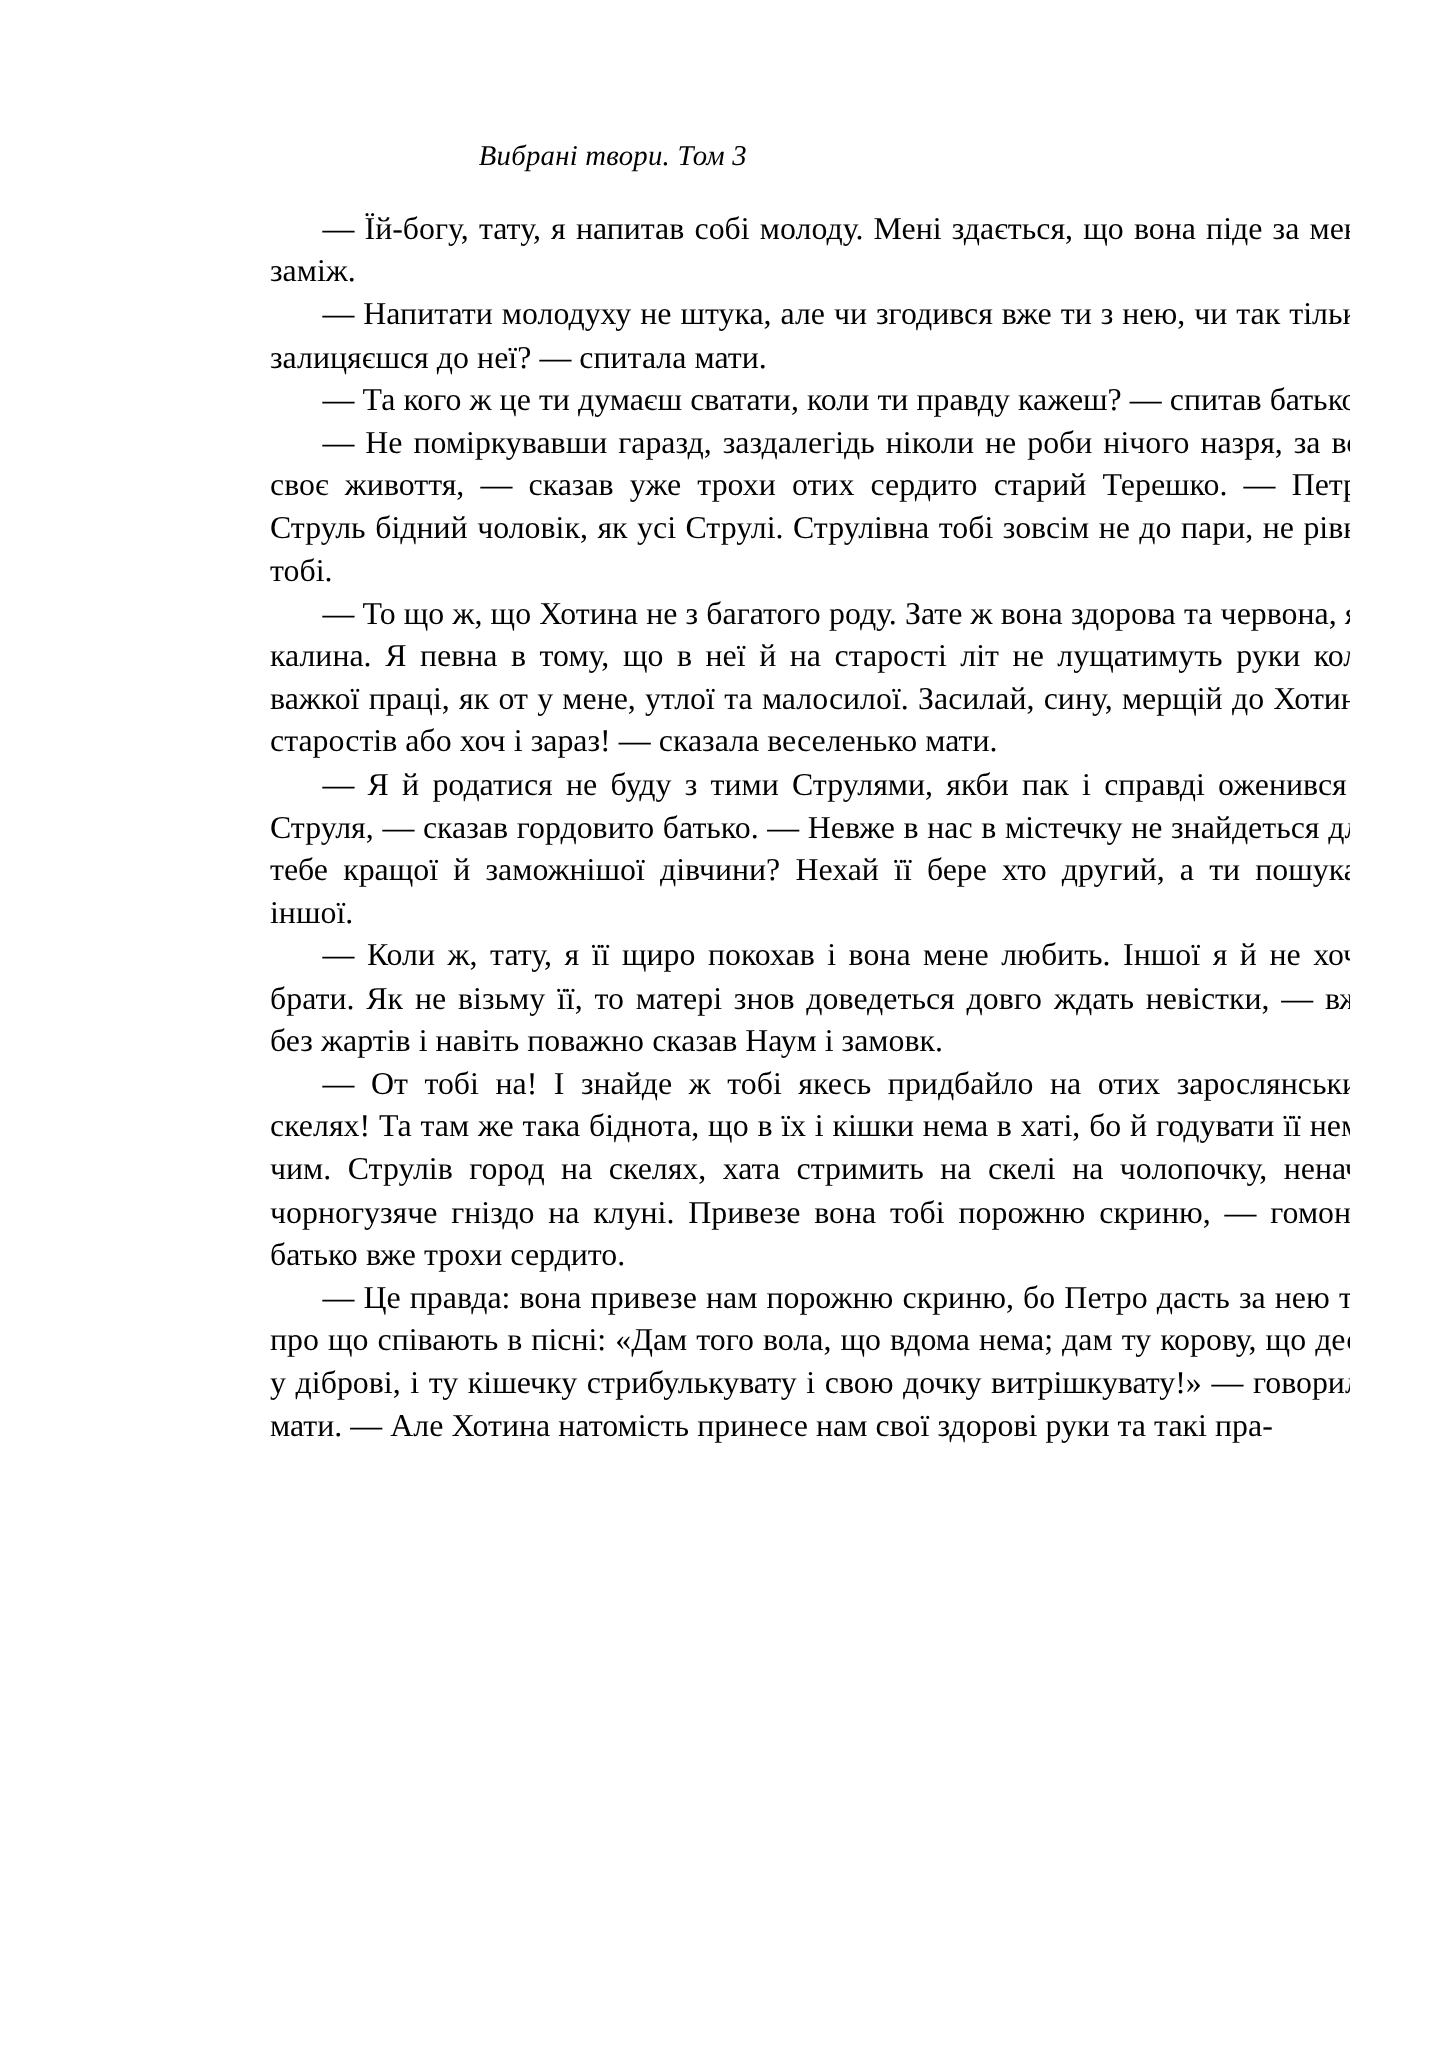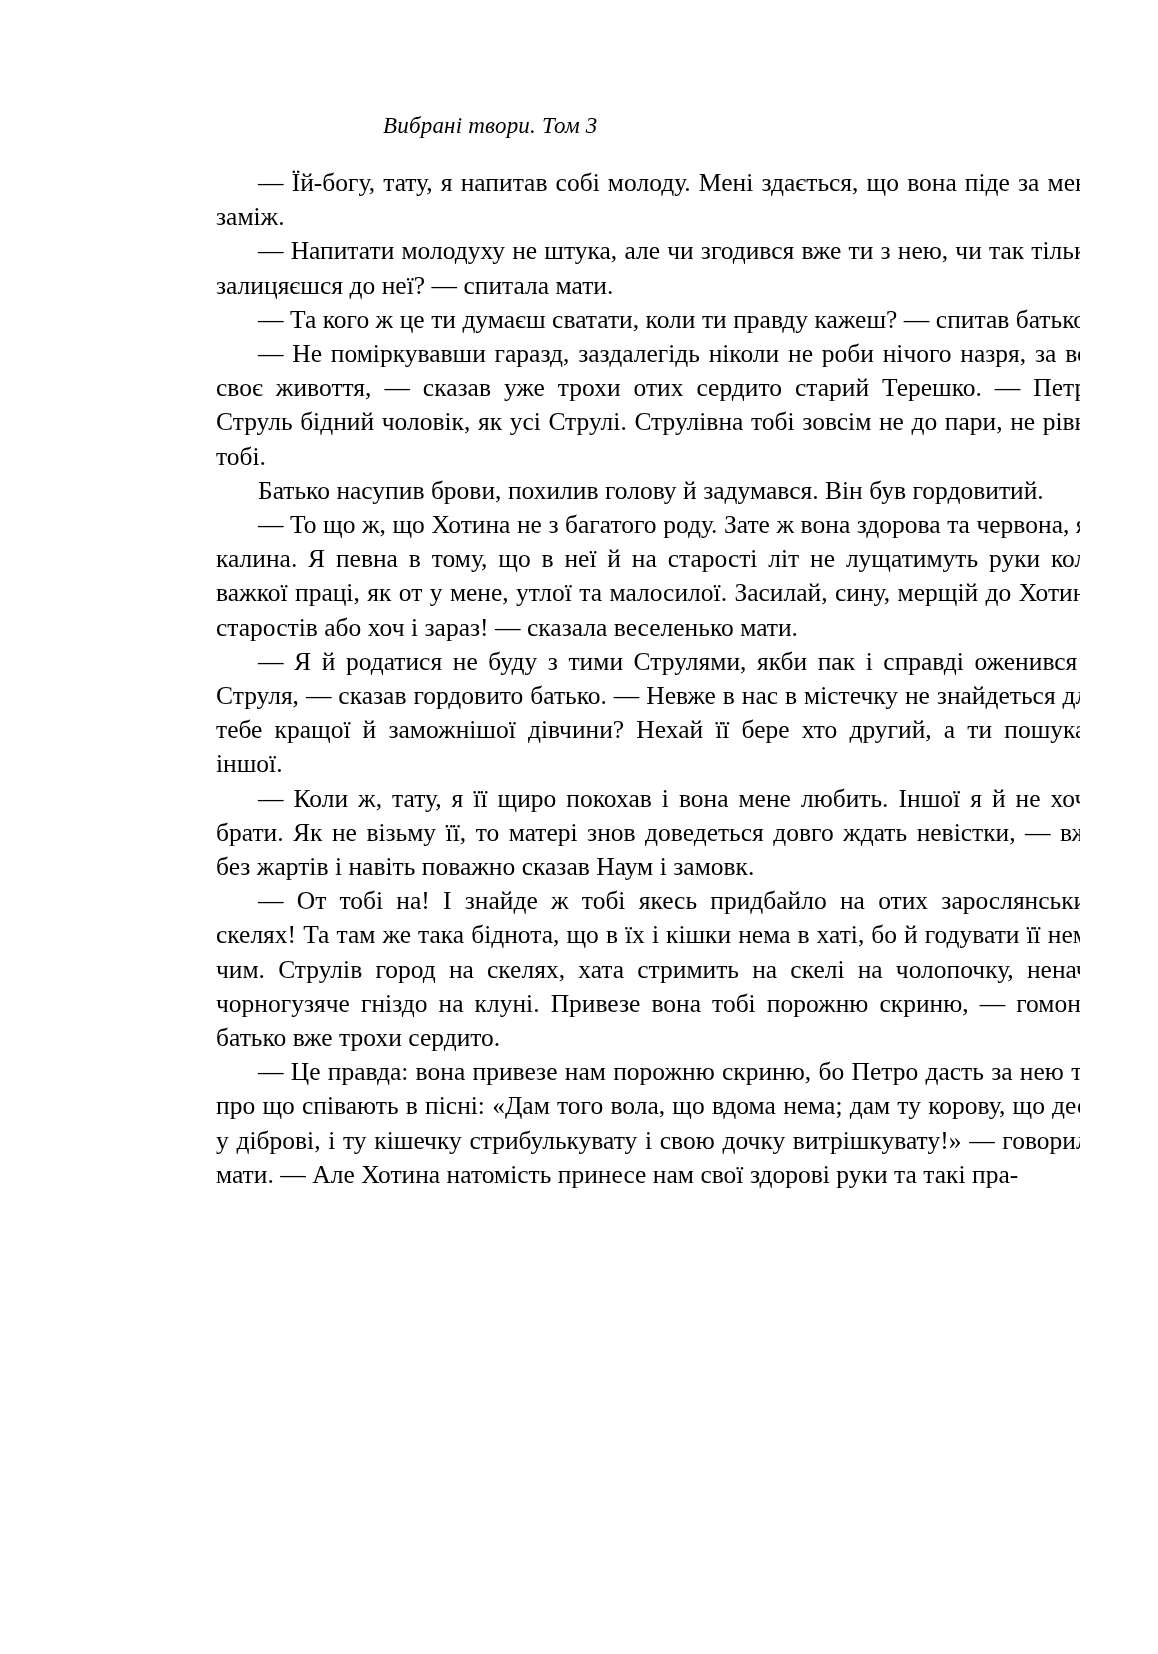--- a/index.html
+++ b/index.html
@@ -82,21 +82,20 @@
   <div class="running-head">
     <span class="running-head-title">Вибрані твори. Том 3</span>
     <span class="page-number">5</span>
   </div>
 
   <div class="text-block">
     <p class="para">— Їй-богу, тату, я напитав собі молоду. Мені здається, що вона піде за мене заміж.</p>
     <p class="para">— Напитати молодуху не штука, але чи згодився вже ти з нею, чи так тільки залицяєшся до неї? — спитала мати.</p>
     <p class="para">— Та кого ж це ти думаєш сватати, коли ти правду кажеш? — спитав батько.</p>
     <p class="para">— Не поміркувавши гаразд, заздалегідь ніколи не роби нічого назря, за все своє живоття, — сказав уже трохи отих сердито старий Терешко. — Петро Струль бідний чоловік, як усі Струлі. Струлівна тобі зовсім не до пари, не рівня тобі.</p>
-    <p class="para">Батько насупив брови, похилив голову й задумався. Він був гордовитий.</p>
     <p class="para">— То що ж, що Хотина не з багатого роду. Зате ж вона здорова та червона, як калина. Я певна в тому, що в неї й на старості літ не лущатимуть руки коло важкої праці, як от у мене, утлої та малосилої. Засилай, сину, мерщій до Хотини старостів або хоч і зараз! — сказала веселенько мати.</p>
     <p class="para">— Я й родатися не буду з тими Струлями, якби пак і справді оженився в Струля, — сказав гордовито батько. — Невже в нас в містечку не знайдеться для тебе кращої й заможнішої дівчини? Нехай її бере хто другий, а ти пошукай іншої.</p>
     <p class="para">— Коли ж, тату, я її щиро покохав і вона мене любить. Іншої я й не хочу брати. Як не візьму її, то матері знов доведеться довго ждать невістки, — вже без жартів і навіть поважно сказав Наум і замовк.</p>
     <p class="para">— От тобі на! І знайде ж тобі якесь придбайло на отих зарос­лянських скелях! Та там же така біднота, що в їх і кішки нема в хаті, бо й годувати її нема чим. Струлів город на скелях, хата стримить на скелі на чолопочку, неначе чорногузяче гніздо на клуні. Привезе вона тобі порожню скриню, — гомонів батько вже трохи сердито.</p>
     <p class="para">— Це правда: вона привезе нам порожню скриню, бо Петро дасть за нею те, про що співають в пісні: «Дам того вола, що вдома нема; дам ту корову, що десь у діброві, і ту кішечку стри­булькувату і свою дочку витрішкувату!» — говорила мати. — Але Хотина натомість принесе нам свої здорові руки та такі пра-</p>
   </div>
 
 </div>
 
 </body></html>

